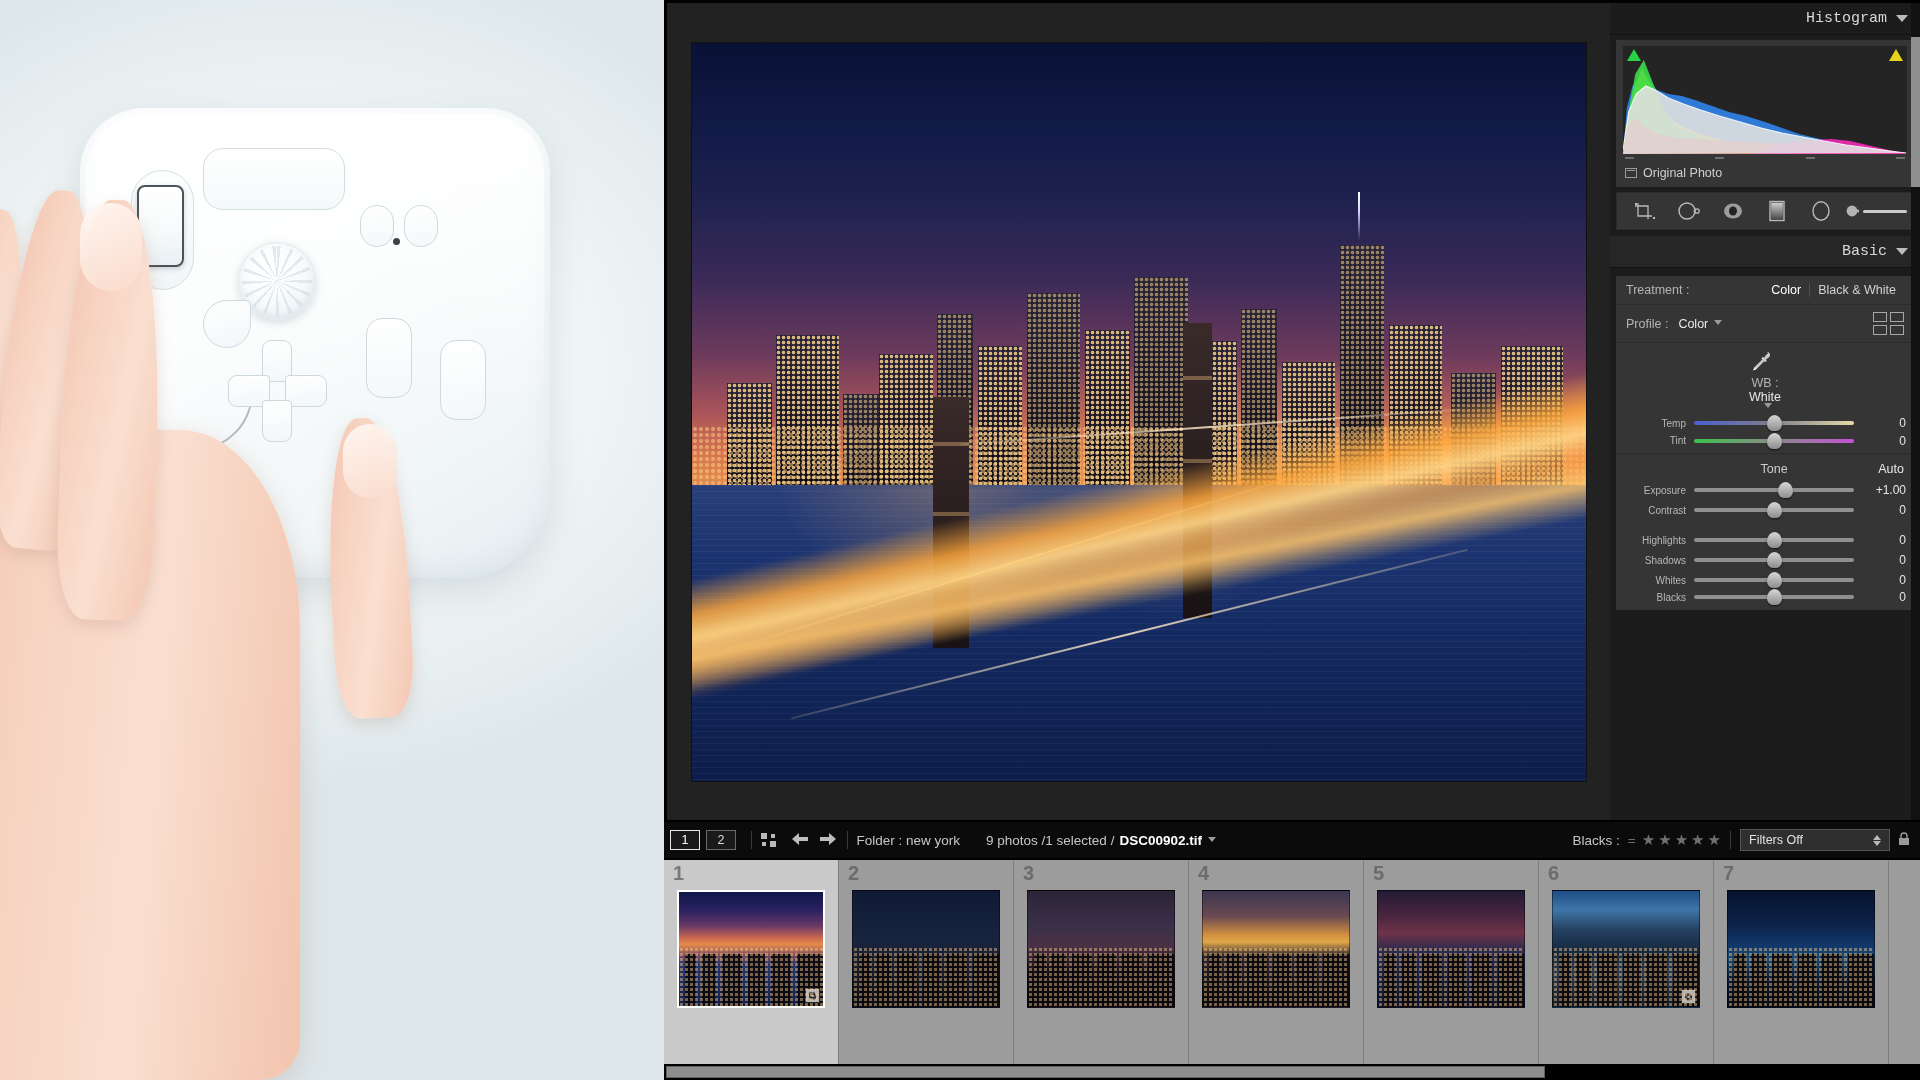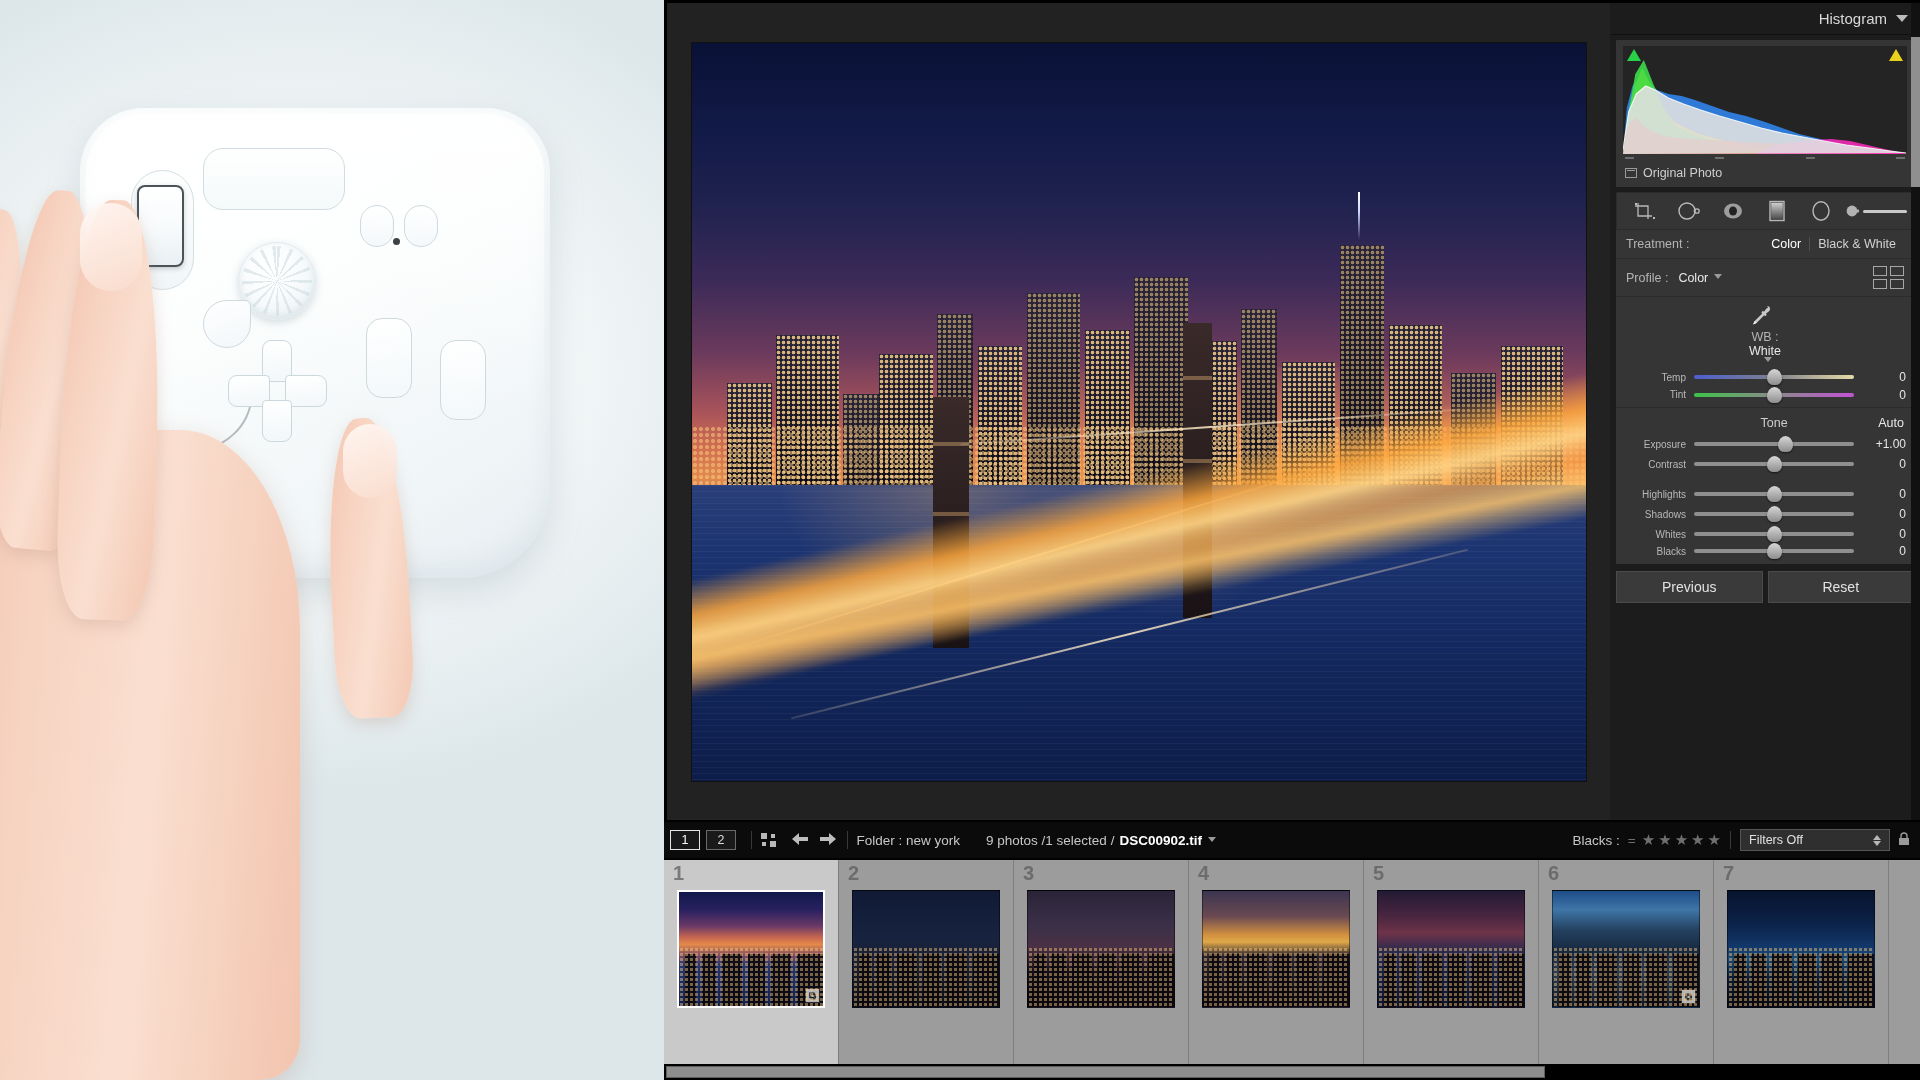--- a/index.html
+++ b/index.html
@@ -182,20 +182,21 @@
   
   #right-panel {
     width:310px; flex:0 0 310px; background:#1c1c1c; color:#c8c8c8;
     border-top:3px solid #000; display:flex; flex-direction:column;
     font-size:12.5px; position:relative;
   }
   .panel-head {
     height:32px; display:flex; align-items:center; justify-content:flex-end;
     padding:0 12px; gap:9px; background:#262626; color:#d8d8d8; font-size:15px;
     border-bottom:1px solid #111;
+    font-family:Liberation Mono, monospace;
   }
   .panel-head.dark{ background:#1c1c1c; }
   .tri { width:0; height:0; border-left:6px solid transparent; border-right:6px solid transparent; border-top:7px solid #bcbcbc; }
 
   .hist-box { background:#353535; margin:5px 6px 0 6px; padding:6px 7px 5px 7px; }
   .hist-canvas { position:relative; height:108px; background:#242424; overflow:hidden; }
   .hist-canvas svg{ position:absolute; inset:0; width:100%; height:100%; }
   .clip-tri{ position:absolute; top:3px; width:0;height:0;border-left:7px solid transparent;border-right:7px solid transparent; }
   .clip-tri.l{ left:4px; border-bottom:12px solid #28d148; }
   .clip-tri.r{ right:4px; border-bottom:12px solid #e9d21d; }
@@ -207,21 +208,21 @@
 
   .tools-row{
     margin:5px 6px 0 6px; background:#353535; height:38px;
     display:flex; align-items:center; gap:0px; padding:0 6px; border:1px solid #2b2b2b;
   }
   .tool{ flex:0 0 auto; width:44px; height:30px; display:flex; align-items:center; justify-content:center; cursor:pointer;}
   .tool svg{ display:block; }
   .brush-slider{ flex:1 1 auto; display:flex; align-items:center; gap:0; padding-left:2px;}
   .brush-line{ flex:1 1 auto; height:3px; background:#cacaca; border-radius:2px;}
 
-  .sect { background:#353535; margin:0 6px; }
+  .sect { background:#353535; margin:8px 6px; }
   .row { display:flex; align-items:center; padding:7px 10px; border-bottom:1px solid #2c2c2c; }
   .lbl { color:#b4b4b4; }
   .val { color:#e8e8e8; }
   .spacer{ flex:1 1 auto; }
   .seg { color:#ffffff; padding:0 8px; }
   .seg.off{ color:#d2d2d2; }
   .vsep{ width:1px; height:14px; background:#4e4e4e; }
   .tiny-caret{ display:inline-block; width:0;height:0;border-left:4px solid transparent;border-right:4px solid transparent;border-top:5px solid #9a9a9a; margin-left:6px; position:relative; top:-1px;}
   .profile-grid{ display:grid; grid-template-columns:repeat(2,14px); grid-template-rows:repeat(2,10px); gap:3px; }
   .profile-grid i{ display:block; border:1px solid #a7a7a7; }
@@ -475,20 +476,24 @@
           </div>
           <div class="brush-slider">
             <svg width="18" height="20" viewBox="0 0 18 20">
               <circle cx="7" cy="10" r="5.4" fill="#b3b3b3"></circle>
                 <rect x="10" y="8.6" width="4" height="2.8" fill="#b3b3b3"></rect>
               </svg>
             <span class="brush-line"></span>
           </div>
         </div>
 
+        <div class="panel-head" style="margin-top:6px;">
+          <span>Basic</span>
+          <span class="tri"></span>
+        </div>
 
         <div class="sect">
           <div class="row">
             <span class="lbl">Treatment :</span>
             <span class="spacer"></span>
             <span class="seg">Color</span>
             <span class="vsep"></span>
             <span class="seg off">Black &amp; White</span>
           </div>
 
@@ -581,24 +586,20 @@
                 <span class="name">Blacks</span>
                 <span class="track">
                   <i class="knob" style="left:50%"></i>
                 </span>
                 <span class="num">0</span>
               </div>
             </div>
         </div>
 
 
-        <div class="pr-row">
-          <div class="pr-btn">Previous</div>
-          <div class="pr-btn">Reset</div>
-        </div>
       </div>
     </div>
 
     <div id="toolbar">
       <div class="page-btn active">1</div>
       <div class="page-btn">2</div>
       <span class="tb-sep"></span>
       <span class="grid-ico">
           <i></i>
           <i></i>

